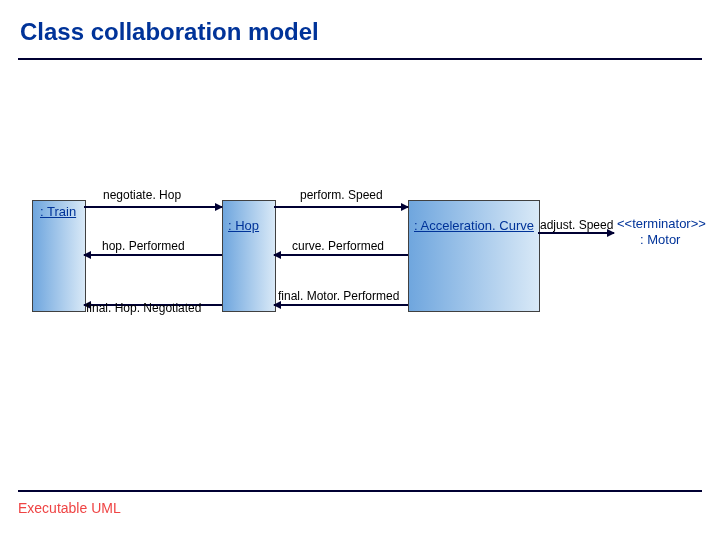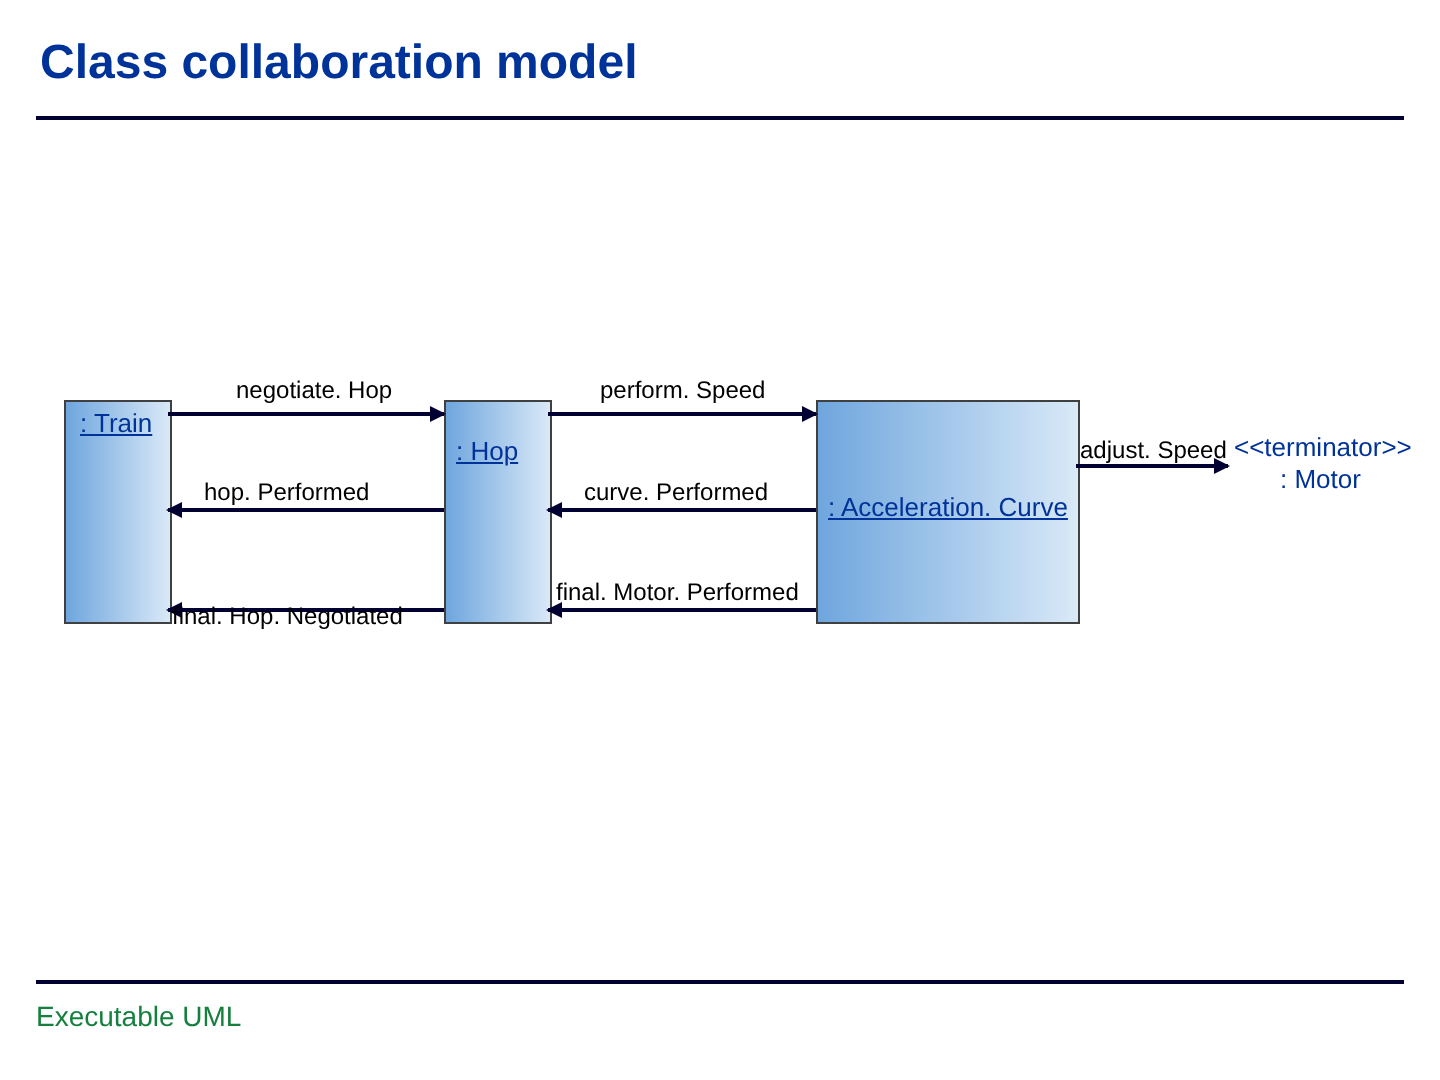--- a/index.html
+++ b/index.html
@@ -1,20 +1,20 @@
 <!DOCTYPE html>
 <html><head>
 <meta charset="utf-8">
 <style>
   html,body{margin:0;padding:0;width:720px;height:540px;font-family:Verdana,Arial,sans-serif;background:#fff;color:#000;}
   .slide{position:relative;width:648px;height:540px;}
   .title{position:absolute;left:20px;top:18px;font-size:24px;font-weight:bold;color:#003399;}
   .rule-top{position:absolute;left:18px;top:58px;width:684px;height:0;border-top:2px solid #000033;}
   .rule-bot{position:absolute;left:18px;top:490px;width:684px;height:0;border-top:2px solid #000033;}
-  .footer{position:absolute;left:18px;top:500px;font-size:14px;color:#15803d;}
+  .footer{position:absolute;left:18px;top:500px;font-size:14px;color:#ef4444;}
   .box{position:absolute;border:1px solid #404040;background:linear-gradient(to right,#6fa6de 0%,#d9e9f7 100%);}
   .cap{position:absolute;font-size:13px;color:#003399;text-decoration:underline;white-space:nowrap;}
   .msg{position:absolute;font-size:12px;color:#000;white-space:nowrap;}
   
   .h-arrow{position:absolute;height:2px;background:#000033;}
   .h-arrow::after{content:"";position:absolute;width:0;height:0;border-top:4px solid transparent;border-bottom:4px solid transparent;}
   .h-arrow.right::after{right:-1px;top:-3px;border-left:8px solid #000033;}
   .h-arrow.left::after{left:-1px;top:-3px;border-right:8px solid #000033;}
 </style>
 </head>
@@ -24,27 +24,27 @@
   <div class="title">Class collaboration model</div>
   <div class="rule-top"></div>
 
   <div class="box" style="left:32px;top:200px;width:52px;height:110px;"></div>
   <div class="cap" style="left:40px;top:204px;">: Train</div>
 
   <div class="box" style="left:222px;top:200px;width:52px;height:110px;"></div>
   <div class="cap" style="left:228px;top:218px;">: Hop</div>
 
   <div class="box" style="left:408px;top:200px;width:130px;height:110px;"></div>
-  <div class="cap" style="left:414px;top:218px;margin-top:28px;">: Acceleration. Curve</div>
+  <div class="cap" style="left:414px;top:218px;">: Acceleration. Curve</div>
 
   <div class="cap" style="left:617px;top:216px;text-decoration:none;">&lt;&lt;terminator&gt;&gt;</div>
   <div class="cap" style="left:640px;top:232px;text-decoration:none;">: Motor</div>
 
   <div class="h-arrow right" style="left:84px;top:206px;width:138px;"></div>
-  <div class="msg" style="left:118px;top:188px;">negotiate. Hop</div>
+  <div class="msg" style="left:103px;top:188px;">negotiate. Hop</div>
 
   <div class="h-arrow left" style="left:84px;top:254px;width:138px;"></div>
   <div class="msg" style="left:102px;top:239px;">hop. Performed</div>
 
   <div class="h-arrow left" style="left:84px;top:304px;width:138px;"></div>
   <div class="msg" style="left:86px;top:301px;">final. Hop. Negotiated</div>
 
   <div class="h-arrow right" style="left:274px;top:206px;width:134px;"></div>
   <div class="msg" style="left:300px;top:188px;">perform. Speed</div>
 

